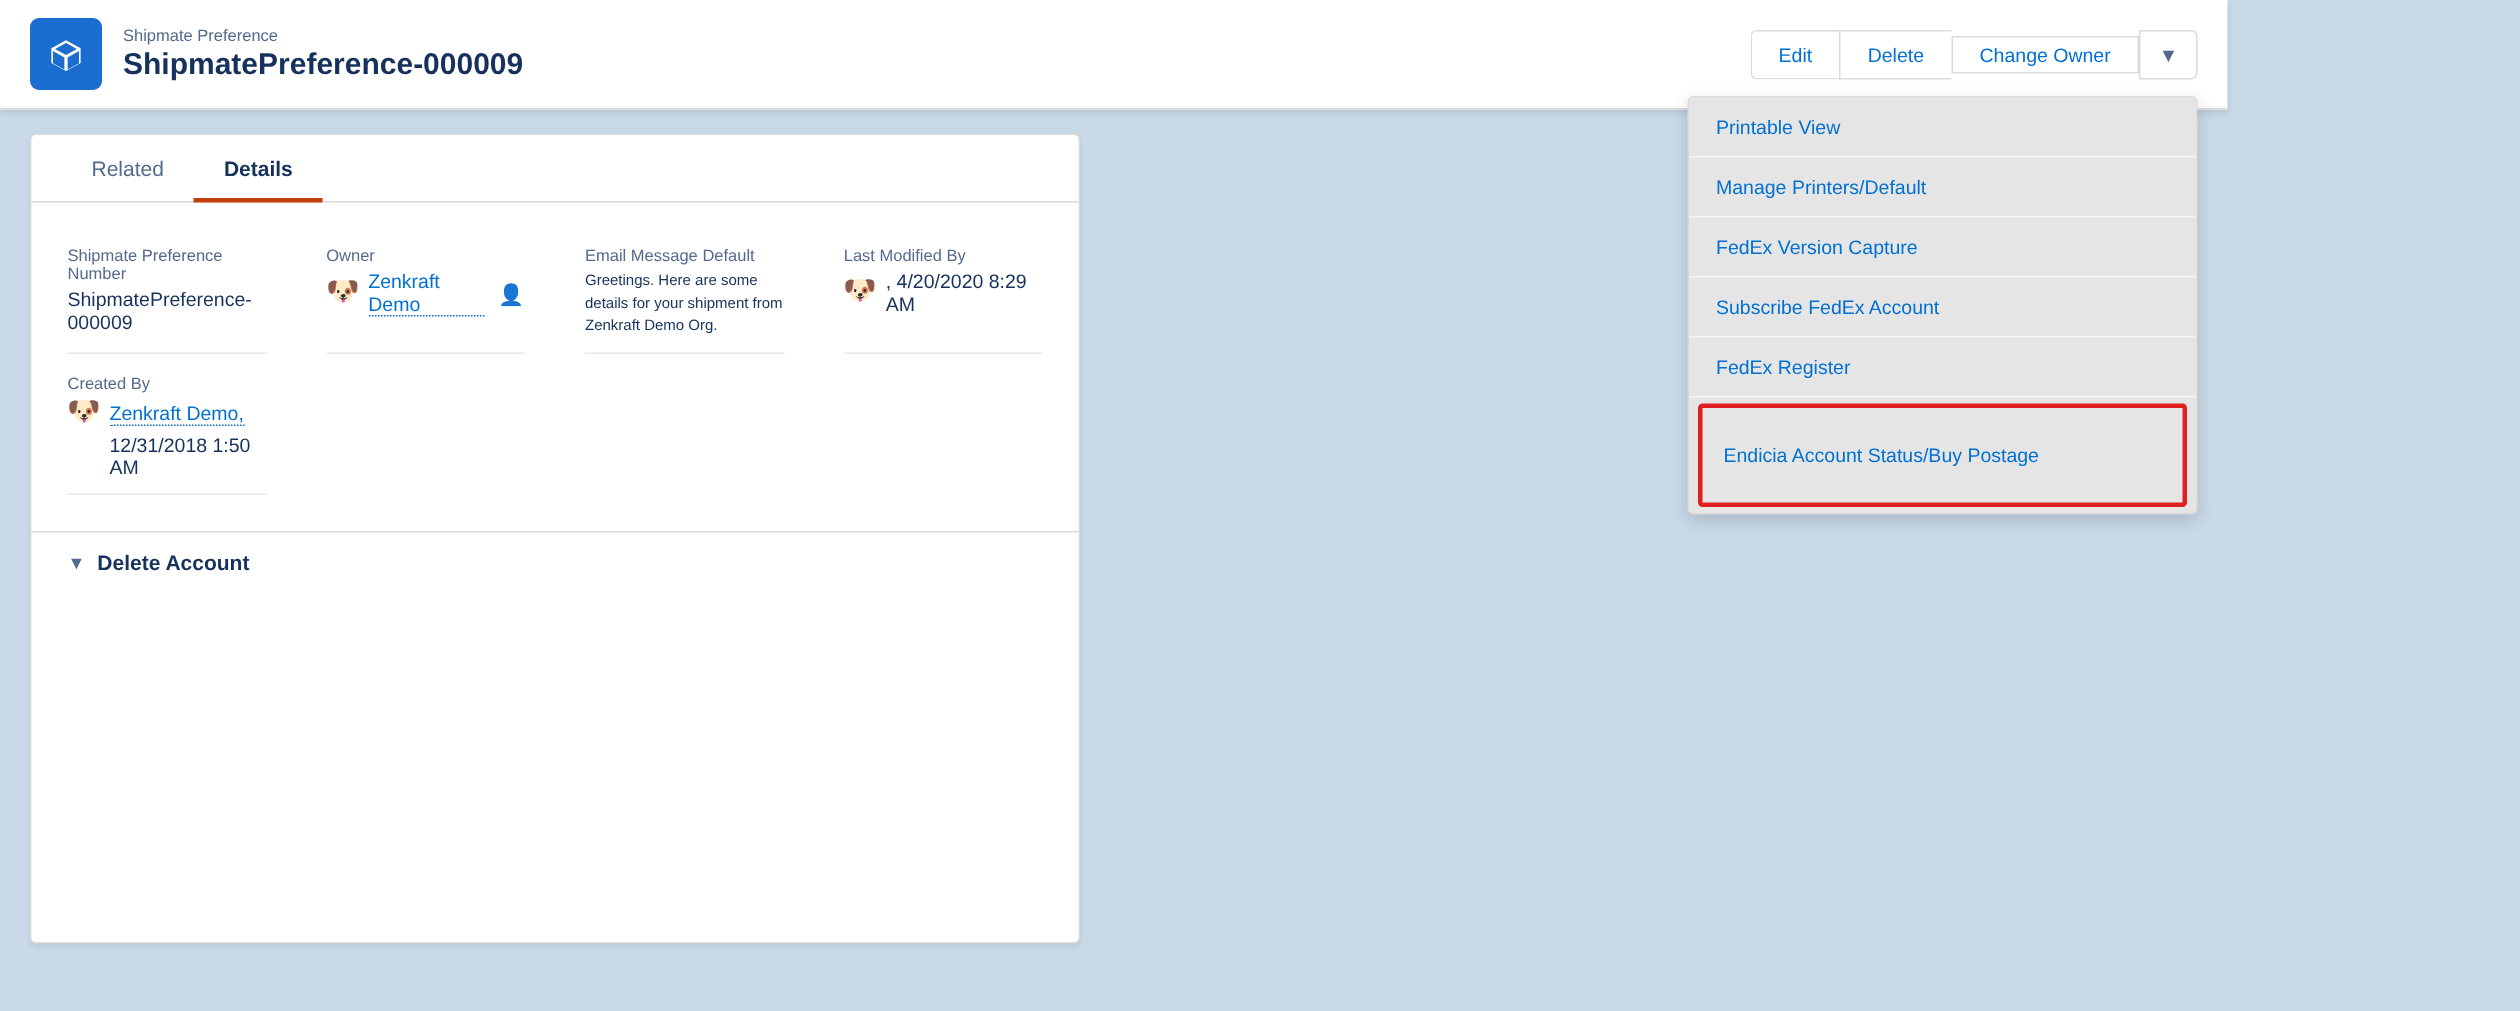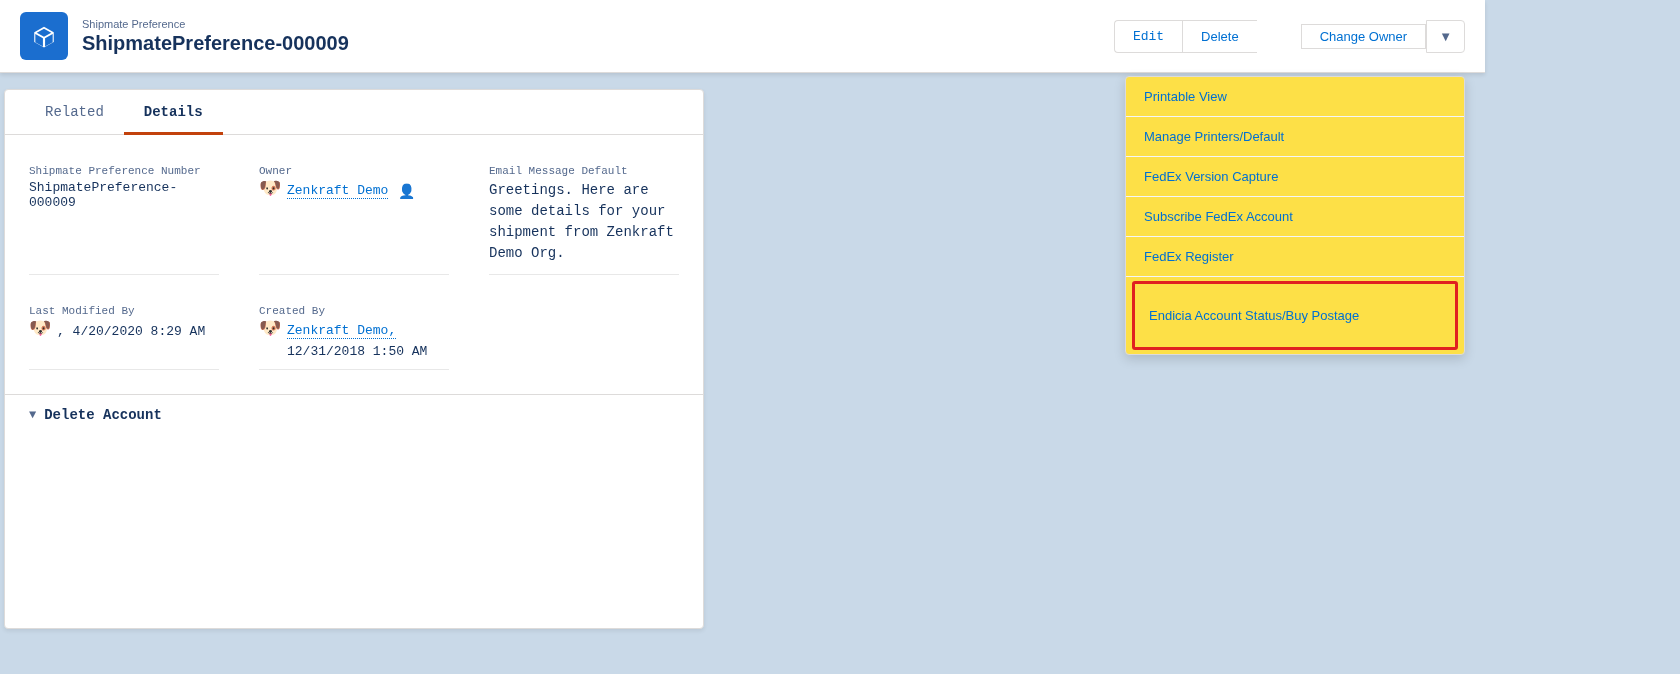--- a/index.html
+++ b/index.html
@@ -77,50 +77,47 @@
       background: #fff;
       color: #0070d2;
       font-size: 13px;
       font-weight: 400;
       padding: 8px 18px;
       cursor: pointer;
       border-right: none;
     }
     .action-btn:first-child {
       border-radius: 4px 0 0 4px;
-      font-family: Liberation Mono, monospace;
     }
 
     .action-btn-last {
       border: 1px solid #dddbda;
       background: #fff;
       color: #0070d2;
       font-size: 13px;
       padding: 4px 18px;
       cursor: pointer;
       border-radius: 0;
-      margin-left: 44px;
     }
 
     .dropdown-arrow-btn {
       border: 1px solid #dddbda;
       background: #fff;
       color: #54698d;
       font-size: 13px;
       padding: 8px 12px;
       cursor: pointer;
       border-radius: 0 4px 4px 0;
     }
 
     
     .main-content {
-      margin: 16px 4px;
+      margin: 16px 20px;
       display: flex;
       gap: 16px;
-      font-family: Liberation Mono, monospace;
     }
 
     
     .left-panel {
       background: #fff;
       border-radius: 4px;
       border: 1px solid #dddbda;
       flex: 0 0 700px;
       min-height: 540px;
       box-shadow: 0 2px 4px rgba(0,0,0,0.08);
@@ -147,22 +144,22 @@
       border-bottom: 3px solid #c2410c;
     }
 
     
     .detail-section {
       padding: 20px 24px;
     }
 
     .field-group {
       display: grid;
-      grid-template-columns: 1fr 1fr 1fr;
-      gap: 16px 40px;
+      grid-template-columns: 1fr 1fr 1fr 1fr;
+      gap: 0 40px;
     }
 
     .field-item {
       padding: 10px 0;
       border-bottom: 1px solid #e8e8e8;
       margin-bottom: 4px;
     }
 
     .field-label {
       font-size: 11px;
@@ -175,21 +172,21 @@
       color: #16325c;
     }
 
     .field-value.link {
       color: #0070d2;
       text-decoration: none;
       border-bottom: 1px dotted #0070d2;
     }
 
     .field-value-multiline {
-      font-size: 14px;
+      font-size: 10px;
       color: #16325c;
       line-height: 1.5;
     }
 
     .user-ref {
       display: flex;
       align-items: center;
       gap: 6px;
     }
 
@@ -219,23 +216,23 @@
     }
 
     .chevron-icon {
       font-size: 12px;
       color: #54698d;
     }
 
     
     .dropdown-menu {
       position: absolute;
-      top: 76px;
+      top: 64px;
       right: 20px;
-      background: #fde047;
+      background: #e5e5e5;
       border: 1px solid #dddbda;
       border-radius: 4px;
       box-shadow: 0 4px 12px rgba(0,0,0,0.15);
       min-width: 340px;
       z-index: 100;
     }
 
     .dropdown-item {
       padding: 12px 18px;
       font-size: 13px;

